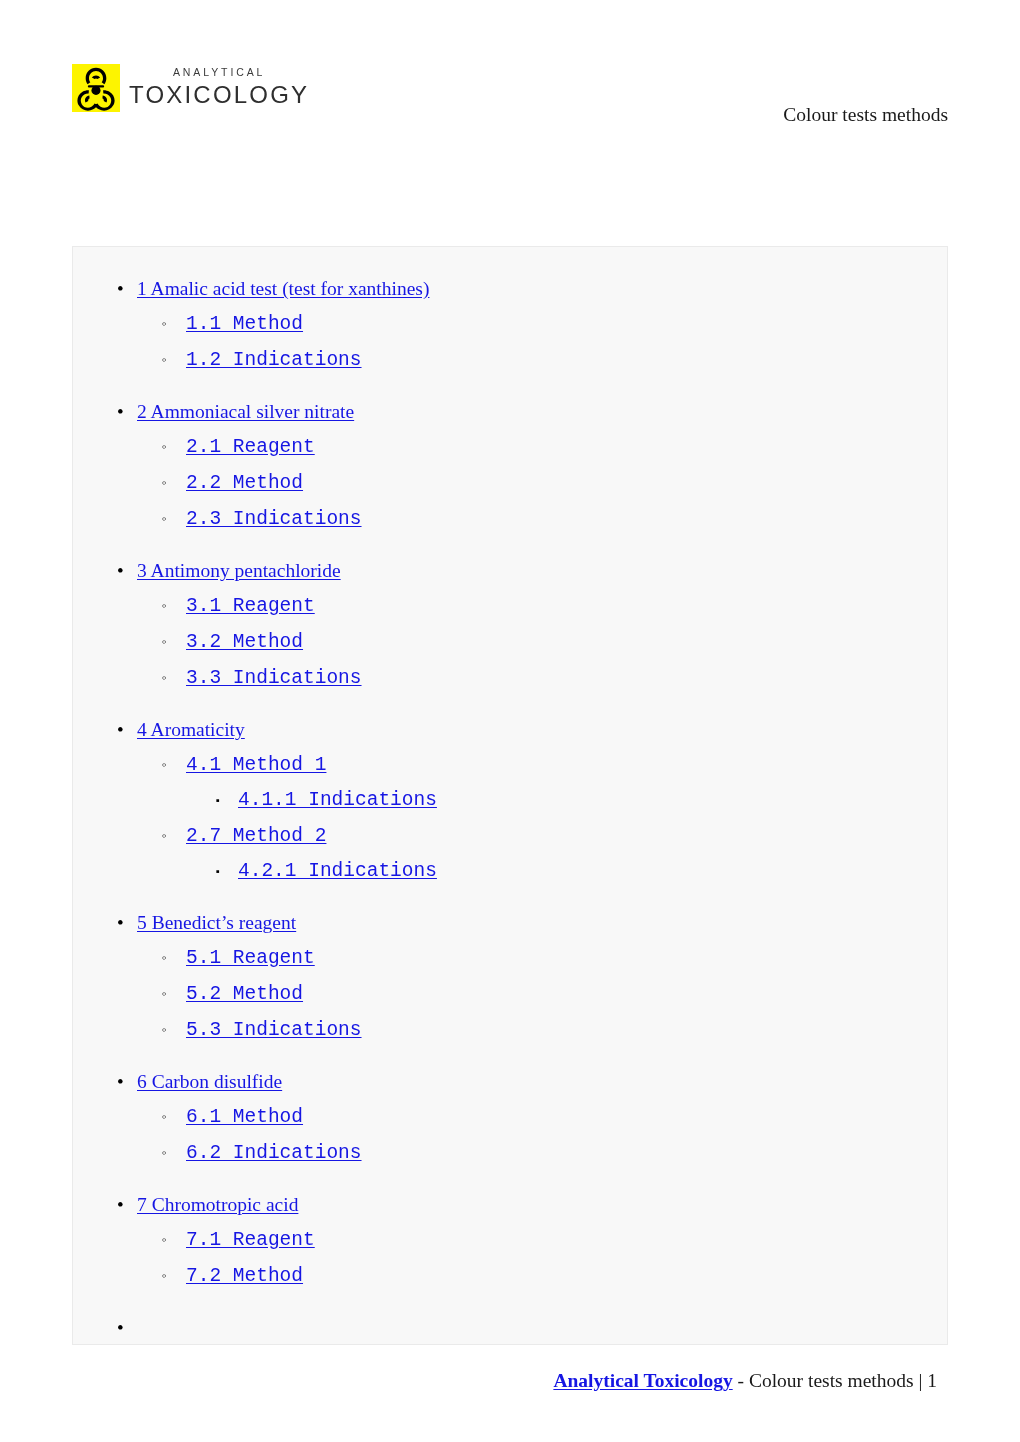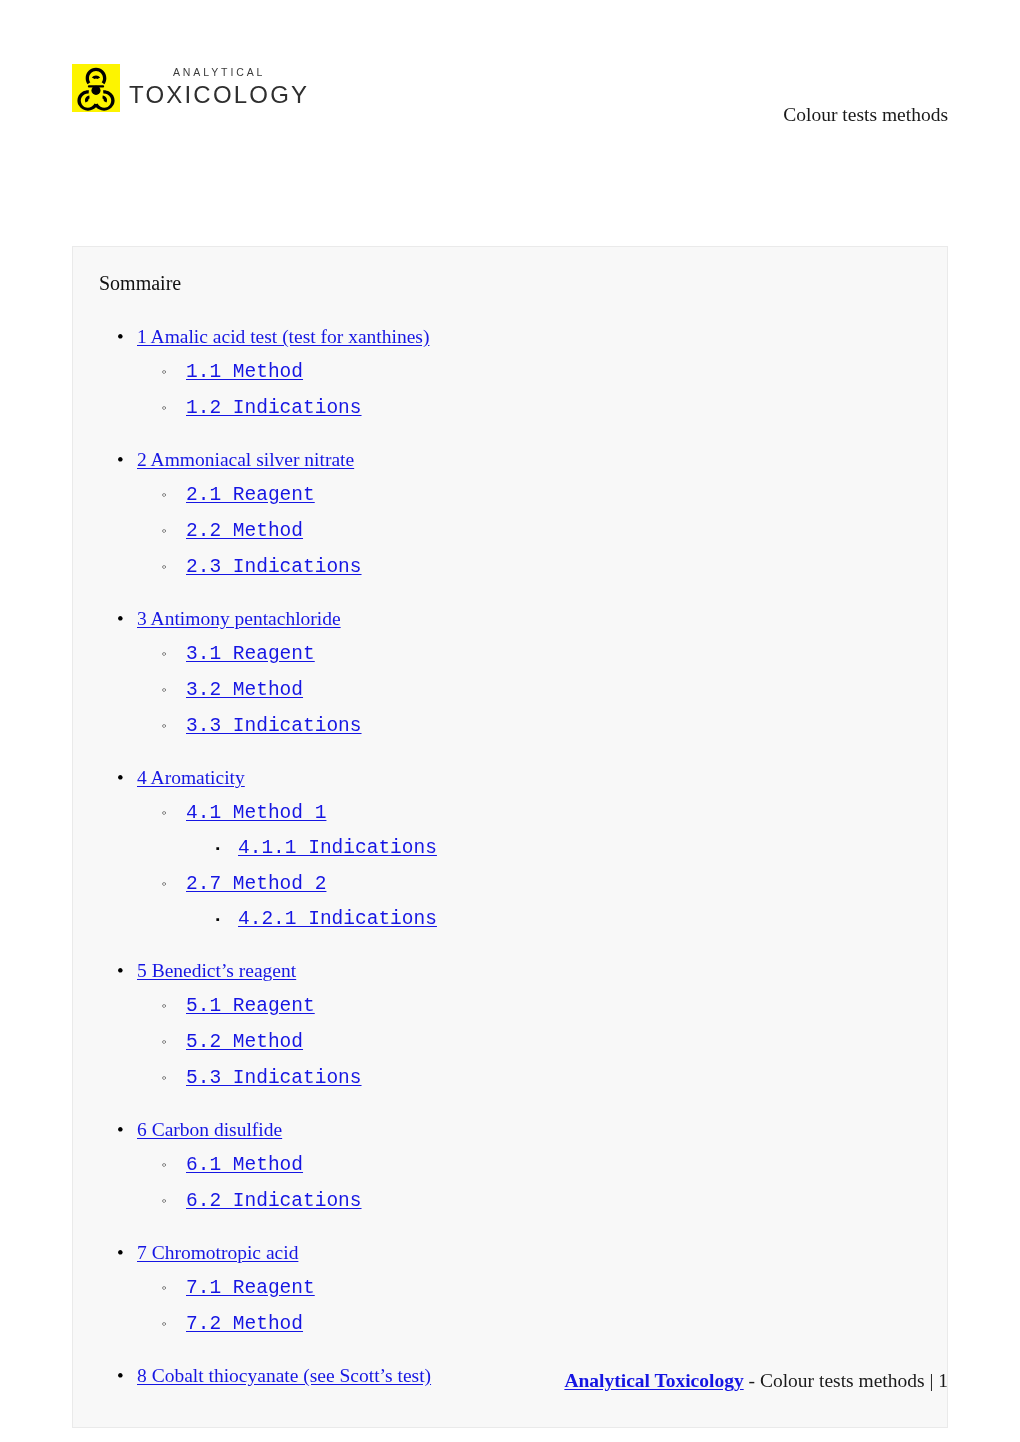--- a/index.html
+++ b/index.html
@@ -180,21 +180,21 @@
     cursor: pointer;
     text-align: right;
   }
   li.lvl2 .toc-link { line-height: 36px; font-family: Liberation Mono, monospace; }
   li.lvl3 .toc-link { line-height: 35px; }
 
   
   .page-footer {
     position: absolute;
     left: 72px;
-    right: 72px;
+    right: 83px;
     top: 1370px;
     text-align: right;
     font-family: "Liberation Serif", "DejaVu Serif", serif;
     font-size: 19.5px;
     color: #1a1a1a;
     white-space: nowrap;
   }
   .footer-link {
     color: #1616e3;
     font-weight: bold;
@@ -233,21 +233,20 @@
       <span class="brand-words">
         <span class="brand-top">ANALYTICAL</span>
         <span class="brand-bottom">TOXICOLOGY</span>
       </span>
     </div>
 
     <div class="header-title">Colour tests methods</div>
   </div>
 
   <div class="toc-box">
-    <div class="toc-heading">Sommaire</div>
 
     <ul class="toc-list">
 
       <li class="toc-item lvl1">
         <span class="bullet">•</span>
         <a class="toc-link">1 Amalic acid test (test for xanthines)</a>
         <ul class="sub">
           <li class="toc-item lvl2">
             <span class="bullet">◦</span>
             <a class="toc-link">1.1 Method</a>
@@ -368,21 +367,20 @@
           </li>
           <li class="toc-item lvl2">
             <span class="bullet">◦</span>
             <a class="toc-link">7.2 Method</a>
           </li>
         </ul>
       </li>
 
       <li class="toc-item lvl1">
         <span class="bullet">•</span>
-        <a class="toc-link">8 Cobalt thiocyanate (see Scott’s test)</a>
       </li>
 
     </ul>
   </div>
 
   <div class="page-footer">
     <a class="footer-link">Analytical Toxicology</a><span class="footer-rest"> - Colour tests methods | 1</span>
   </div>
 
 </div>

